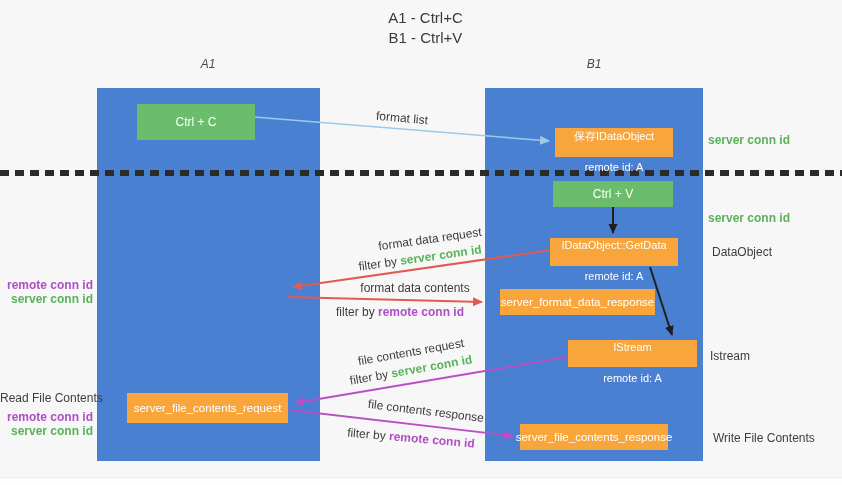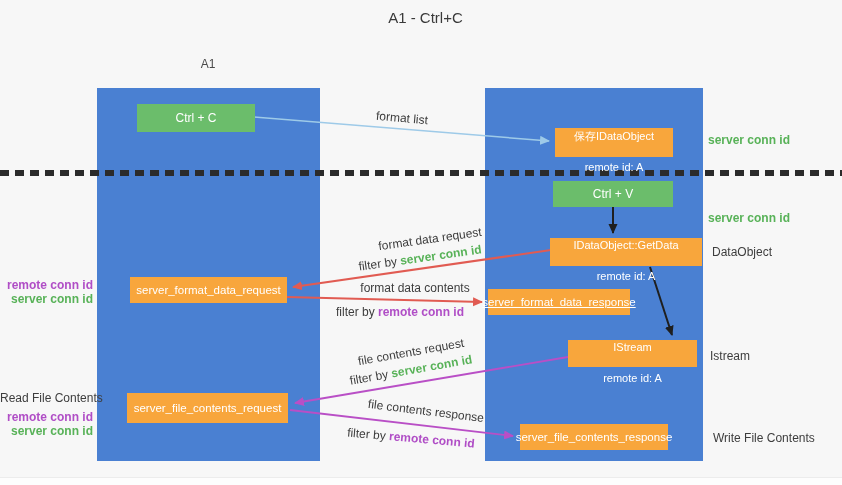--- a/index.html
+++ b/index.html
@@ -6,21 +6,21 @@
     --lifeline-blue:#4a80d2; --box-green:#6bbd6b; --box-orange:#f8a63c;
     --arrow-lightblue:#9ecae8; --arrow-red:#e15b52; --arrow-magenta:#b94fc6;
     --arrow-black:#1f1f1f; --text-green:#58b258; --text-purple:#b04ec6; --text-dark:#3d3d3d;
   }
   html,body{margin:0;padding:0;}
   body{font-family:"Liberation Sans","DejaVu Sans",sans-serif;background:#e9e9e9;}
   #canvas{position:relative;width:842px;height:485px;background:#f7f7f7;overflow:hidden;}
 
   .title{position:absolute;left:0;right:0;top:8px;text-align:center;color:#3a3a3a;
          font-size:15px;line-height:20px;padding-left:9px;}
-  .col-header{position:absolute;text-align:center;color:#4a4a4a;font-size:12px;line-height:14px;width:120px;}
+  .col-header{position:absolute;text-align:center;color:#4a4a4a;font-size:12px;line-height:14px;width:120px;font-style:italic;}
 
   .lifeline{position:absolute;top:88px;height:373px;background:var(--lifeline-blue);}
   #lifeline-left{left:97px;width:223px;}
   #lifeline-right{left:485px;width:218px;}
 
   .divider{position:absolute;left:0;top:170px;width:842px;height:6px;
            background:repeating-linear-gradient(90deg,#2b2b2b 0 9px,transparent 9px 15px);}
 
   .node{position:absolute;display:flex;flex-direction:column;align-items:center;justify-content:center;
         color:#fff;text-align:center;box-sizing:border-box;}
@@ -44,26 +44,28 @@
   svg.arrows{position:absolute;left:0;top:0;pointer-events:none;}
   .bottom-strip{position:absolute;left:0;top:477px;width:842px;height:8px;background:#fdfdfd;border-top:1px solid #ececec;}
 </style>
 </head>
 <body>
 
 <div id="canvas">
 
   <div class="title">
     <div>A1 - Ctrl+C</div>
+    <div>B1 - Ctrl+V</div>
   </div>
 
   <div class="col-header" style="left:148px;top:57px;">
     <div>A1</div>
   </div>
   <div class="col-header" style="left:534px;top:57px;">
+    <div>B1</div>
   </div>
 
   <div class="lifeline" id="lifeline-left"></div>
   <div class="lifeline" id="lifeline-right"></div>
 
   <div class="divider"></div>
 
   <svg class="arrows" width="842" height="485" viewBox="0 0 842 485">
     <defs>
       <marker id="m-blue" markerWidth="11" markerHeight="10" refX="9" refY="4.5" orient="auto" markerUnits="userSpaceOnUse">
@@ -81,37 +83,36 @@
     </defs>
     <line x1="253" y1="117" x2="549" y2="141" stroke-width="1.5" marker-end="url(#m-blue)" stroke="#9ecae8"></line>
     <line x1="613" y1="207" x2="613" y2="233" stroke-width="2" marker-end="url(#m-black)" stroke="#1f1f1f"></line>
     <line x1="551" y1="250" x2="293" y2="287" stroke-width="2" marker-end="url(#m-red)" stroke="#e15b52"></line>
     <line x1="287" y1="297" x2="482" y2="302" stroke-width="2" marker-end="url(#m-red)" stroke="#e15b52"></line>
     <line x1="650" y1="267" x2="672" y2="335" stroke-width="2" marker-end="url(#m-black)" stroke="#1f1f1f"></line>
     <line x1="568" y1="357" x2="295" y2="403" stroke-width="1.8" marker-end="url(#m-magenta)" stroke="#b94fc6"></line>
     <line x1="290" y1="410" x2="513" y2="436" stroke-width="1.8" marker-end="url(#m-magenta)" stroke="#b94fc6"></line>
   </svg>
 
-  <div class="node green" style="left:137px;top:104px;width:118px;height:28px;">Ctrl + C</div>
+  <div class="node green" style="left:137px;top:104px;width:118px;height:36px;">Ctrl + C</div>
 
   <div class="node orange" style="left:555px;top:128px;width:118px;height:29px;">
     <span class="l1">保存IDataObject</span>
     <span class="l2">remote id: A</span>
   </div>
 
   <div class="node green" style="left:553px;top:181px;width:120px;height:26px;">Ctrl + V</div>
 
-  <div class="node orange" style="left:550px;top:238px;width:152px;height:28px;">
+  <div class="node orange" style="left:550px;top:238px;width:128px;height:28px;">
     <span class="l1">IDataObject::GetData</span>
     <span class="l2">remote id: A</span>
   </div>
 
-  <div class="node orange single" style="left:130px;top:277px;width:157px;height:26px;">server_format_data_request</div>
 
-  <div class="node orange single" style="left:488px;top:289px;width:142px;height:26px;text-decoration:underline;">server_format_data_response</div>
+  <div class="node orange single" style="left:500px;top:289px;width:155px;height:26px;">server_format_data_response</div>
 
   <div class="node orange" style="left:568px;top:340px;width:129px;height:27px;">
     <span class="l1">IStream</span>
     <span class="l2">remote id: A</span>
   </div>
 
   <div class="node orange single" style="left:127px;top:393px;width:161px;height:30px;">server_file_contents_request</div>
 
   <div class="node orange single" style="left:520px;top:424px;width:148px;height:26px;">server_file_contents_response</div>
 

